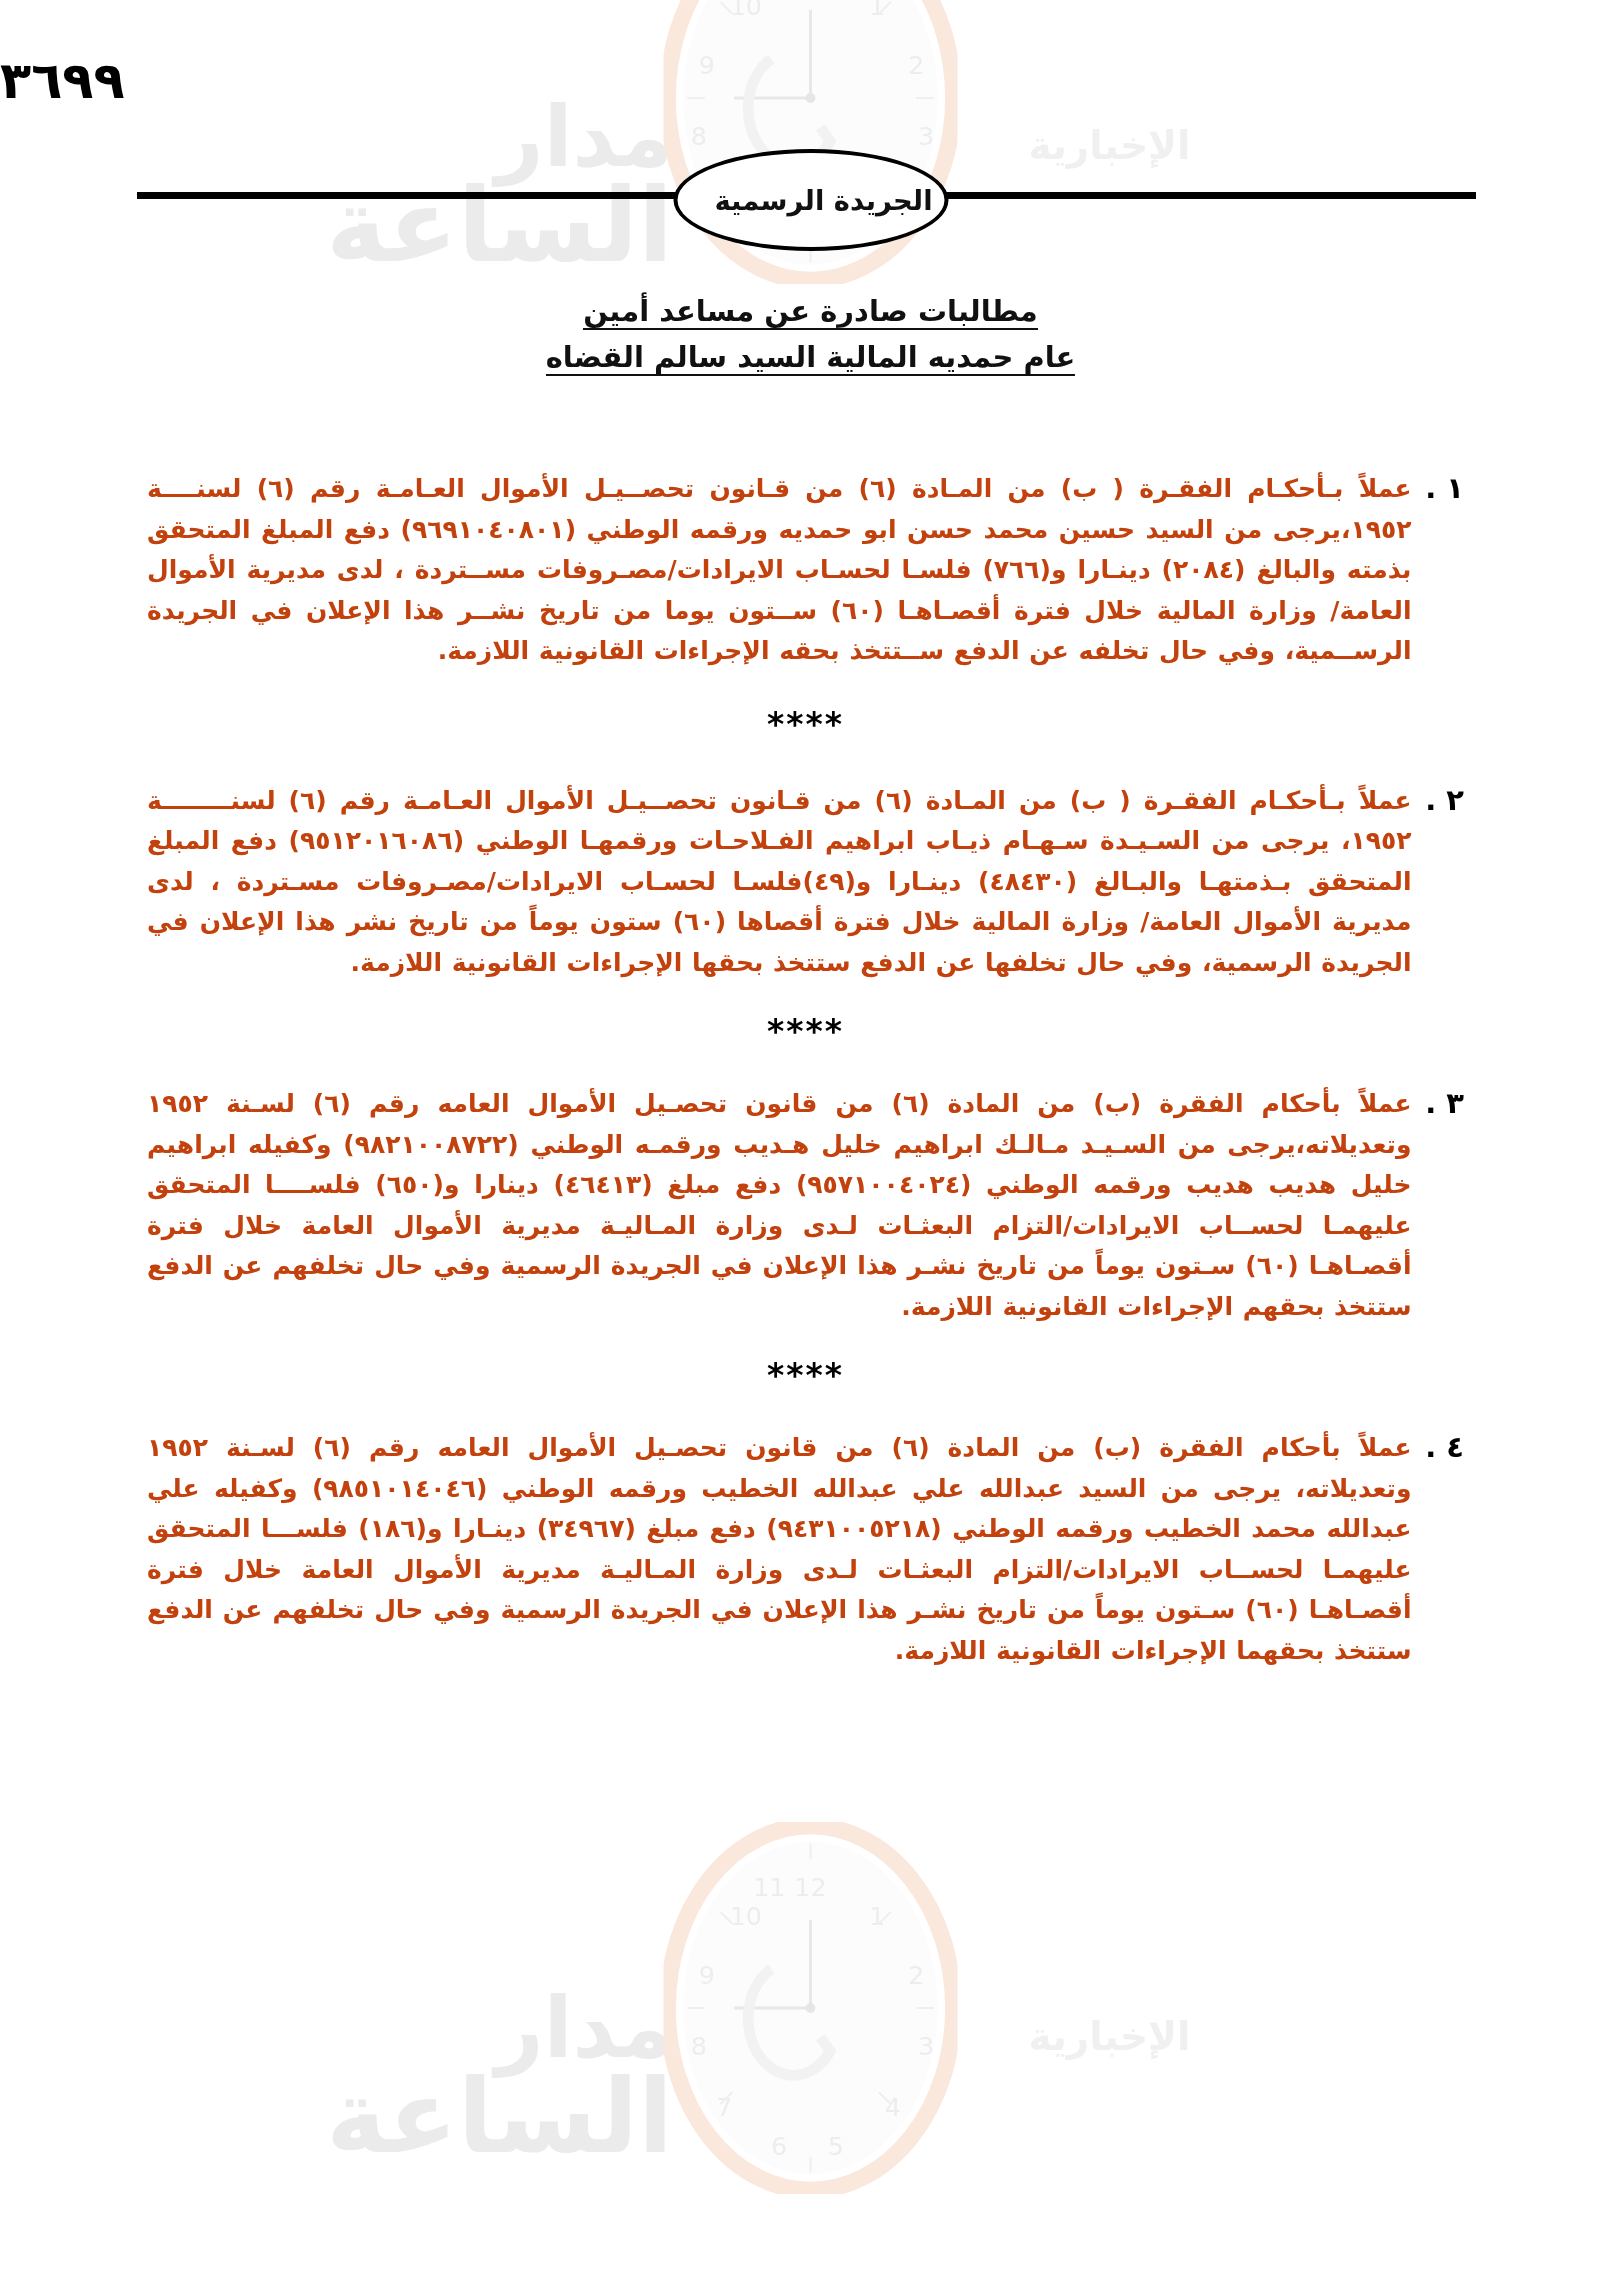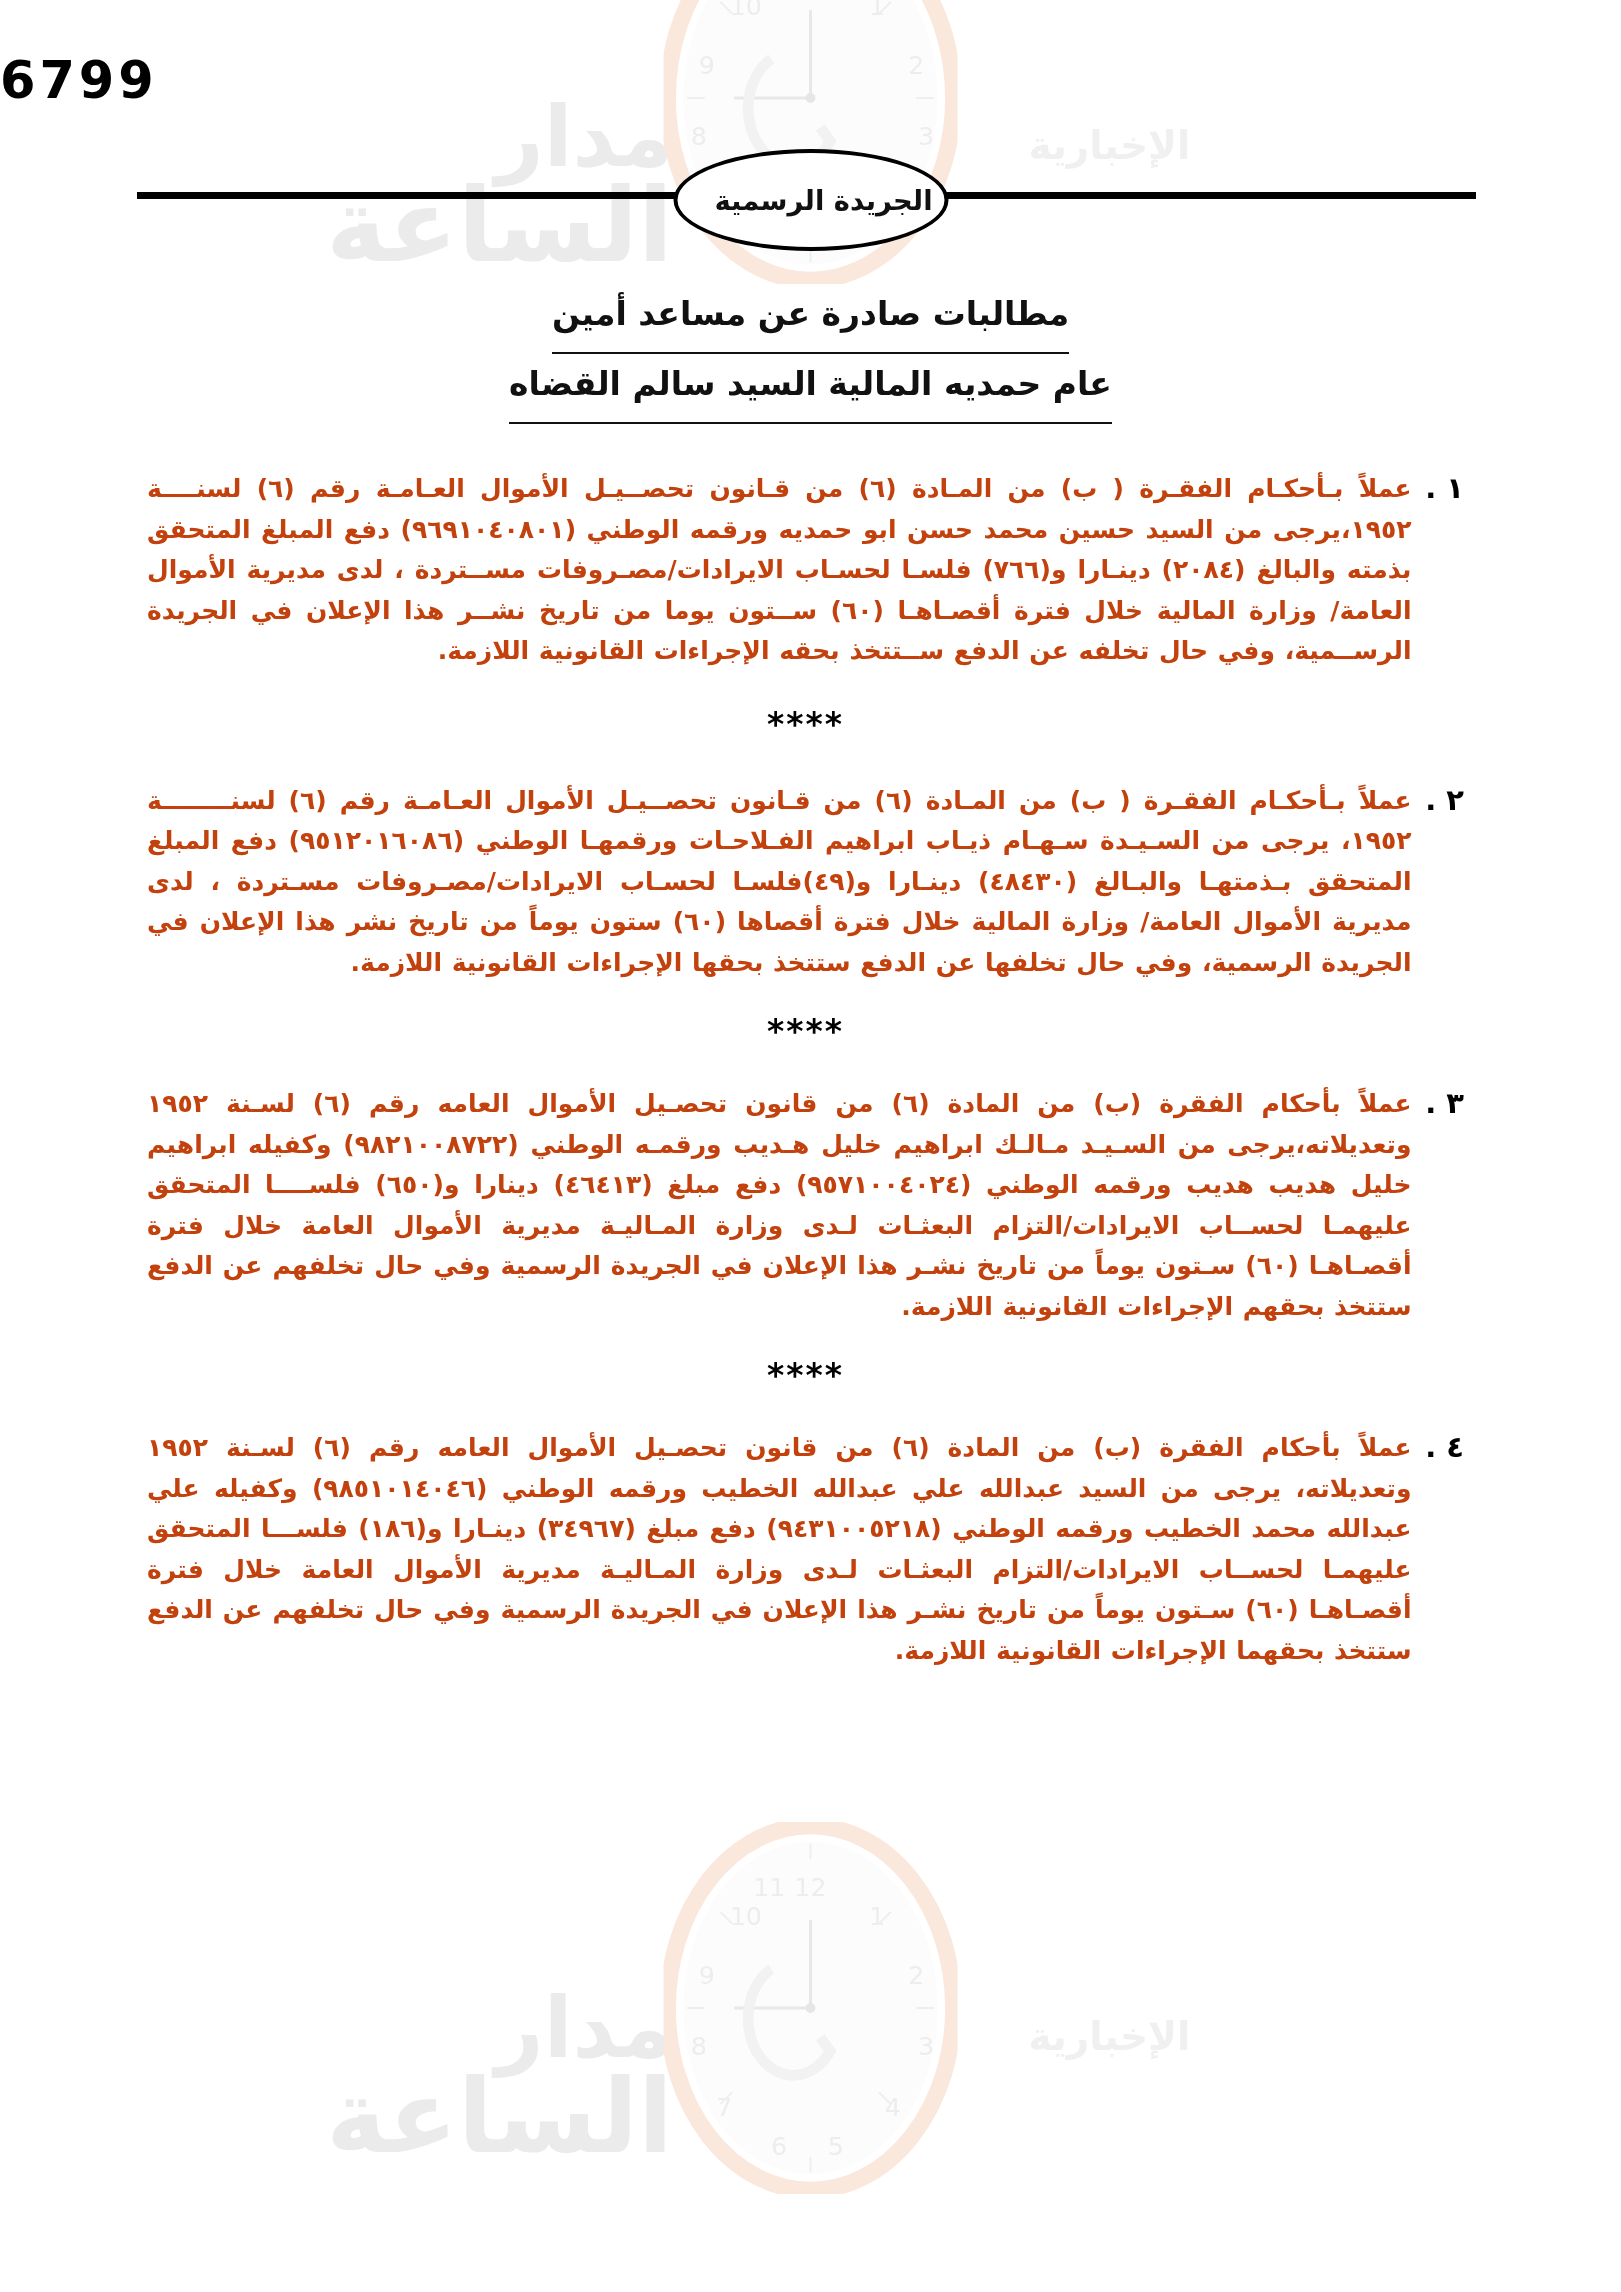--- a/index.html
+++ b/index.html
@@ -106,24 +106,24 @@
   .doc-title {
     position: absolute;
     top: 294px;
     left: 0;
     right: 0;
     text-align: center;
     z-index: 5;
   }
   .doc-title .t-line {
     display: inline-block;
-    font-size: 33px;
+    font-size: 29px;
     font-weight: bold;
     color: #111;
-    padding-bottom: 19px;
+    padding-bottom: 0;
     border-bottom: 2.9px solid #111;
     margin-bottom: 9.8px;
     letter-spacing: 0px;
   }
   .doc-title .t-line2 {
     display: block;
   }
 
   
   .body-area {
@@ -215,21 +215,21 @@
       </g>
       <g stroke="#e8e8e8" stroke-width="3" fill="none">
         <line x1="150" y1="190" x2="150" y2="100"></line>
         <line x1="150" y1="190" x2="72" y2="190"></line>
       </g>
       <circle cx="150" cy="190" r="5" fill="#e6e6e6"></circle>
       <path d="M 110 150 a 46 58 0 1 0 60 84 l -10 -14" fill="none" stroke="#f2f2f2" stroke-width="11"></path>
     </svg>
   </div>
 
-  <div class="page-number">6799</div>
+  <div class="page-number">٣٦٩٩</div>
 
   <div class="header-rule-wrap">
     <div class="header-rule"></div>
   </div>
   <div class="gazette-oval">
     <span>الجريدة الرسمية</span>
   </div>
 
   <div class="doc-title">
     <div class="t-line">مطالبات صادرة عن مساعد أمين</div>

